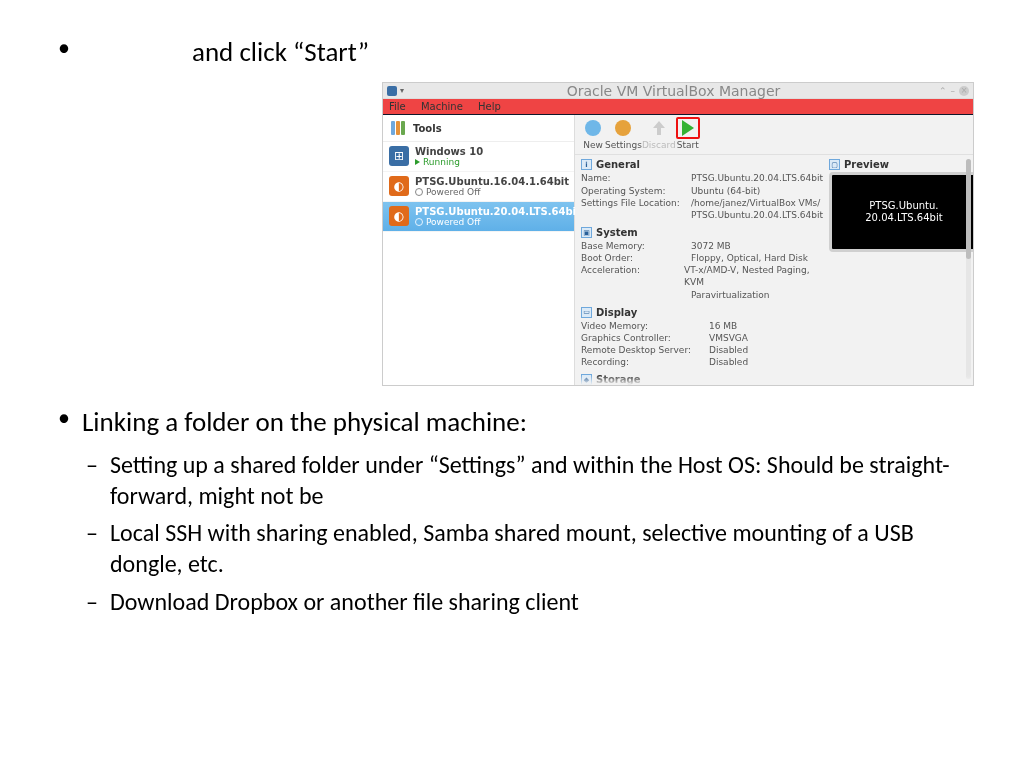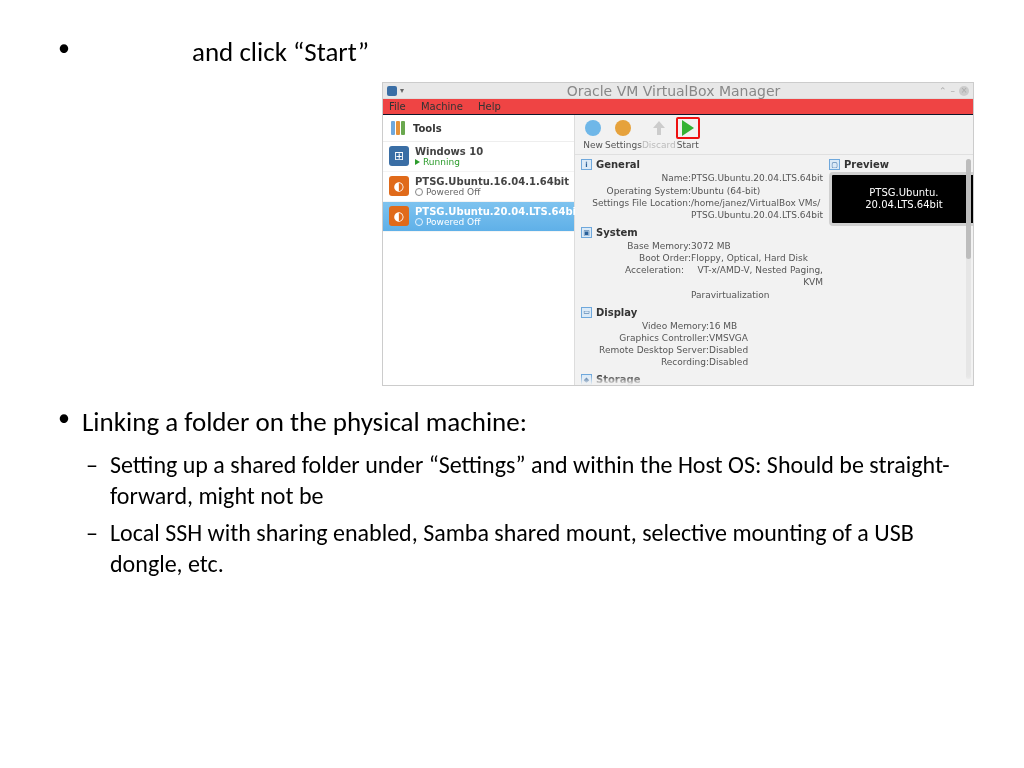--- a/index.html
+++ b/index.html
@@ -149,25 +149,25 @@
     font-weight:bold; color:#333; font-size:10px;
     display:flex; align-items:center; gap:4px; margin-bottom:2px;
   }
   .ph-icon {
     width:11px; height:11px; border:1px solid #6fa8dc; background:#dbeaf7;
     display:inline-flex; align-items:center; justify-content:center; font-size:7px; color:#2a6099;
   }
   .kv { display:flex; font-size:9px; color:#555; line-height:1.35; }
   .kv .k { width:110px; }
   .kv .k2 { width:128px; }
-  .kv-block { padding-left:0;text-align:right; }
+  .kv-block { padding-left:0; }
 
   .preview-box {
     border:3px solid #d0d0d0; border-radius:4px; background:#000;
-    width:150px; height:54px; margin-top:0;
+    width:150px; height:80px; margin-top:0;
     display:flex; align-items:center; justify-content:center;
     color:#fff; font-size:10px; text-align:center; line-height:1.25;
   }
 
   .vbox-scroll {
     position:absolute; right:2px; top:44px; width:5px; height:220px;
     background:#e6e6e6; border-radius:3px;
   }
   .vbox-scroll .thumb {
     width:100%; height:100px; background:#bdbdbd; border-radius:3px;
@@ -395,17 +395,18 @@
           </div>
         </div>
       </div>
     </li>
 
     <li>
       <div class="sub-heading">Linking a folder on the physical machine:</div>
       <ul class="sub">
         <li>Setting up a shared folder under “Settings” and within the Host OS: Should be straight-forward, might not be</li>
         <li>Local SSH with sharing enabled, Samba shared mount, selective mounting of a USB dongle, etc.</li>
+        <li>Download Dropbox or another file sharing client</li>
       </ul>
     </li>
   </ul>
 
 </div>
 
 </body></html>

